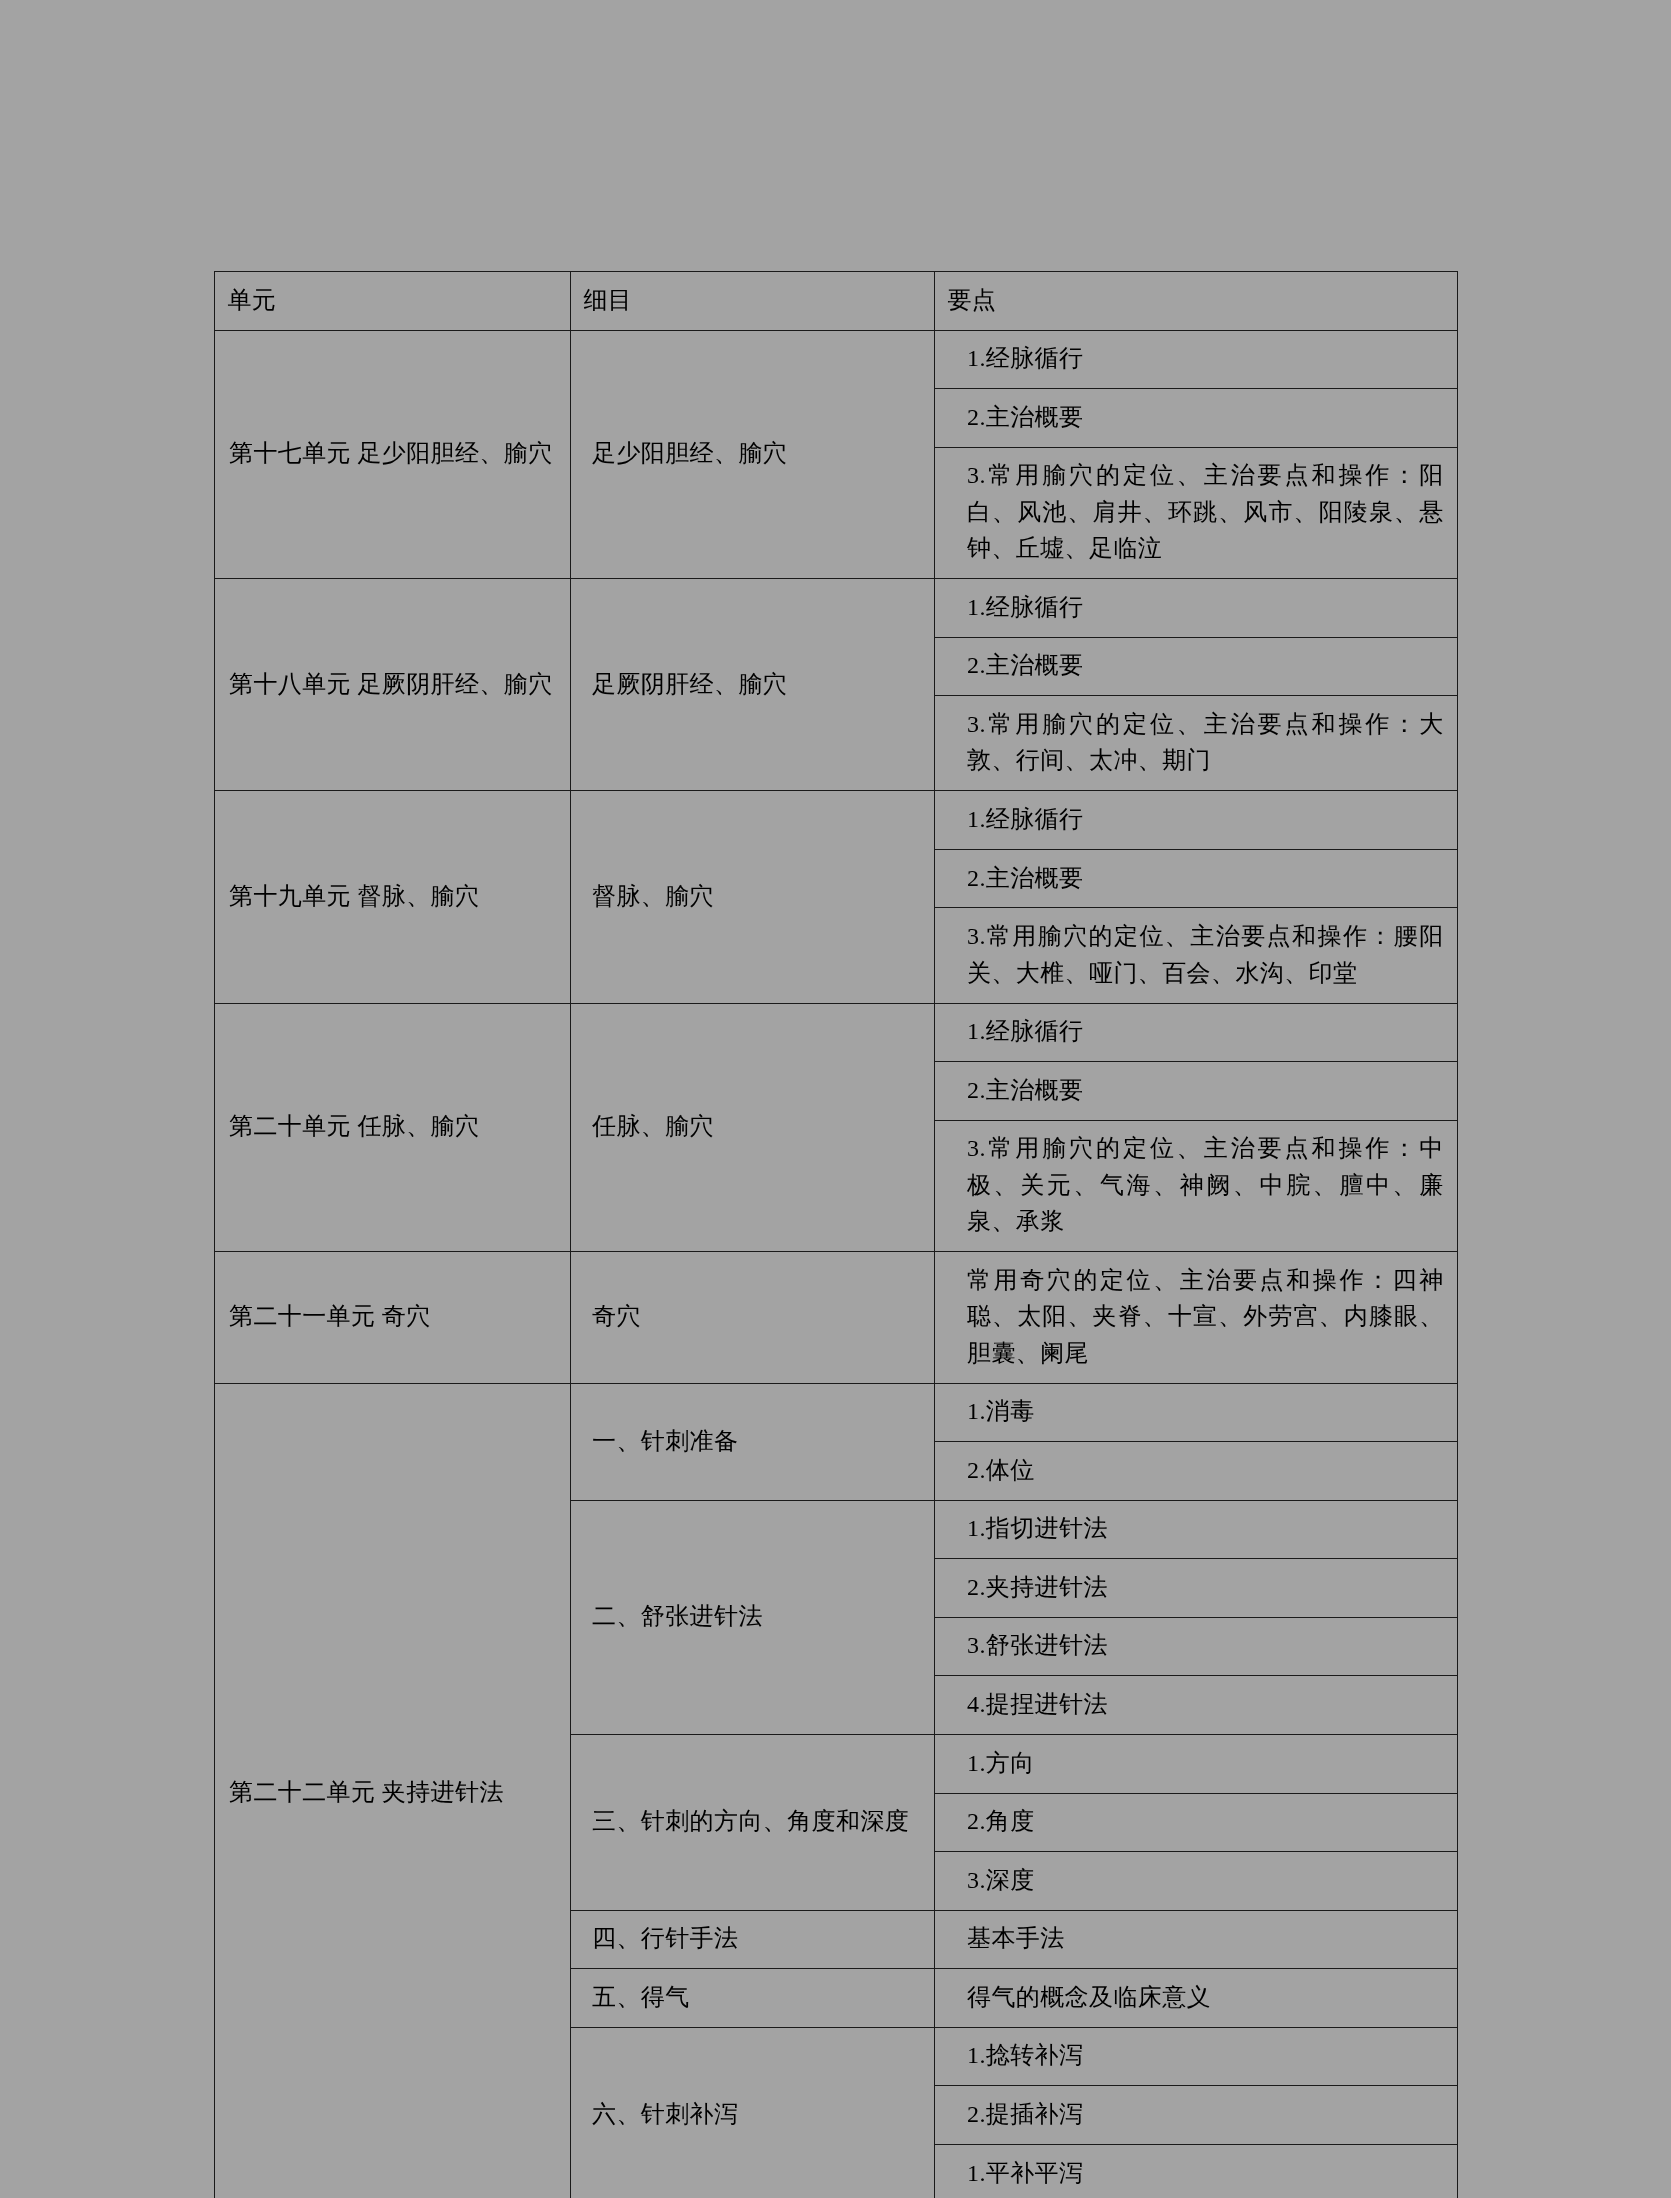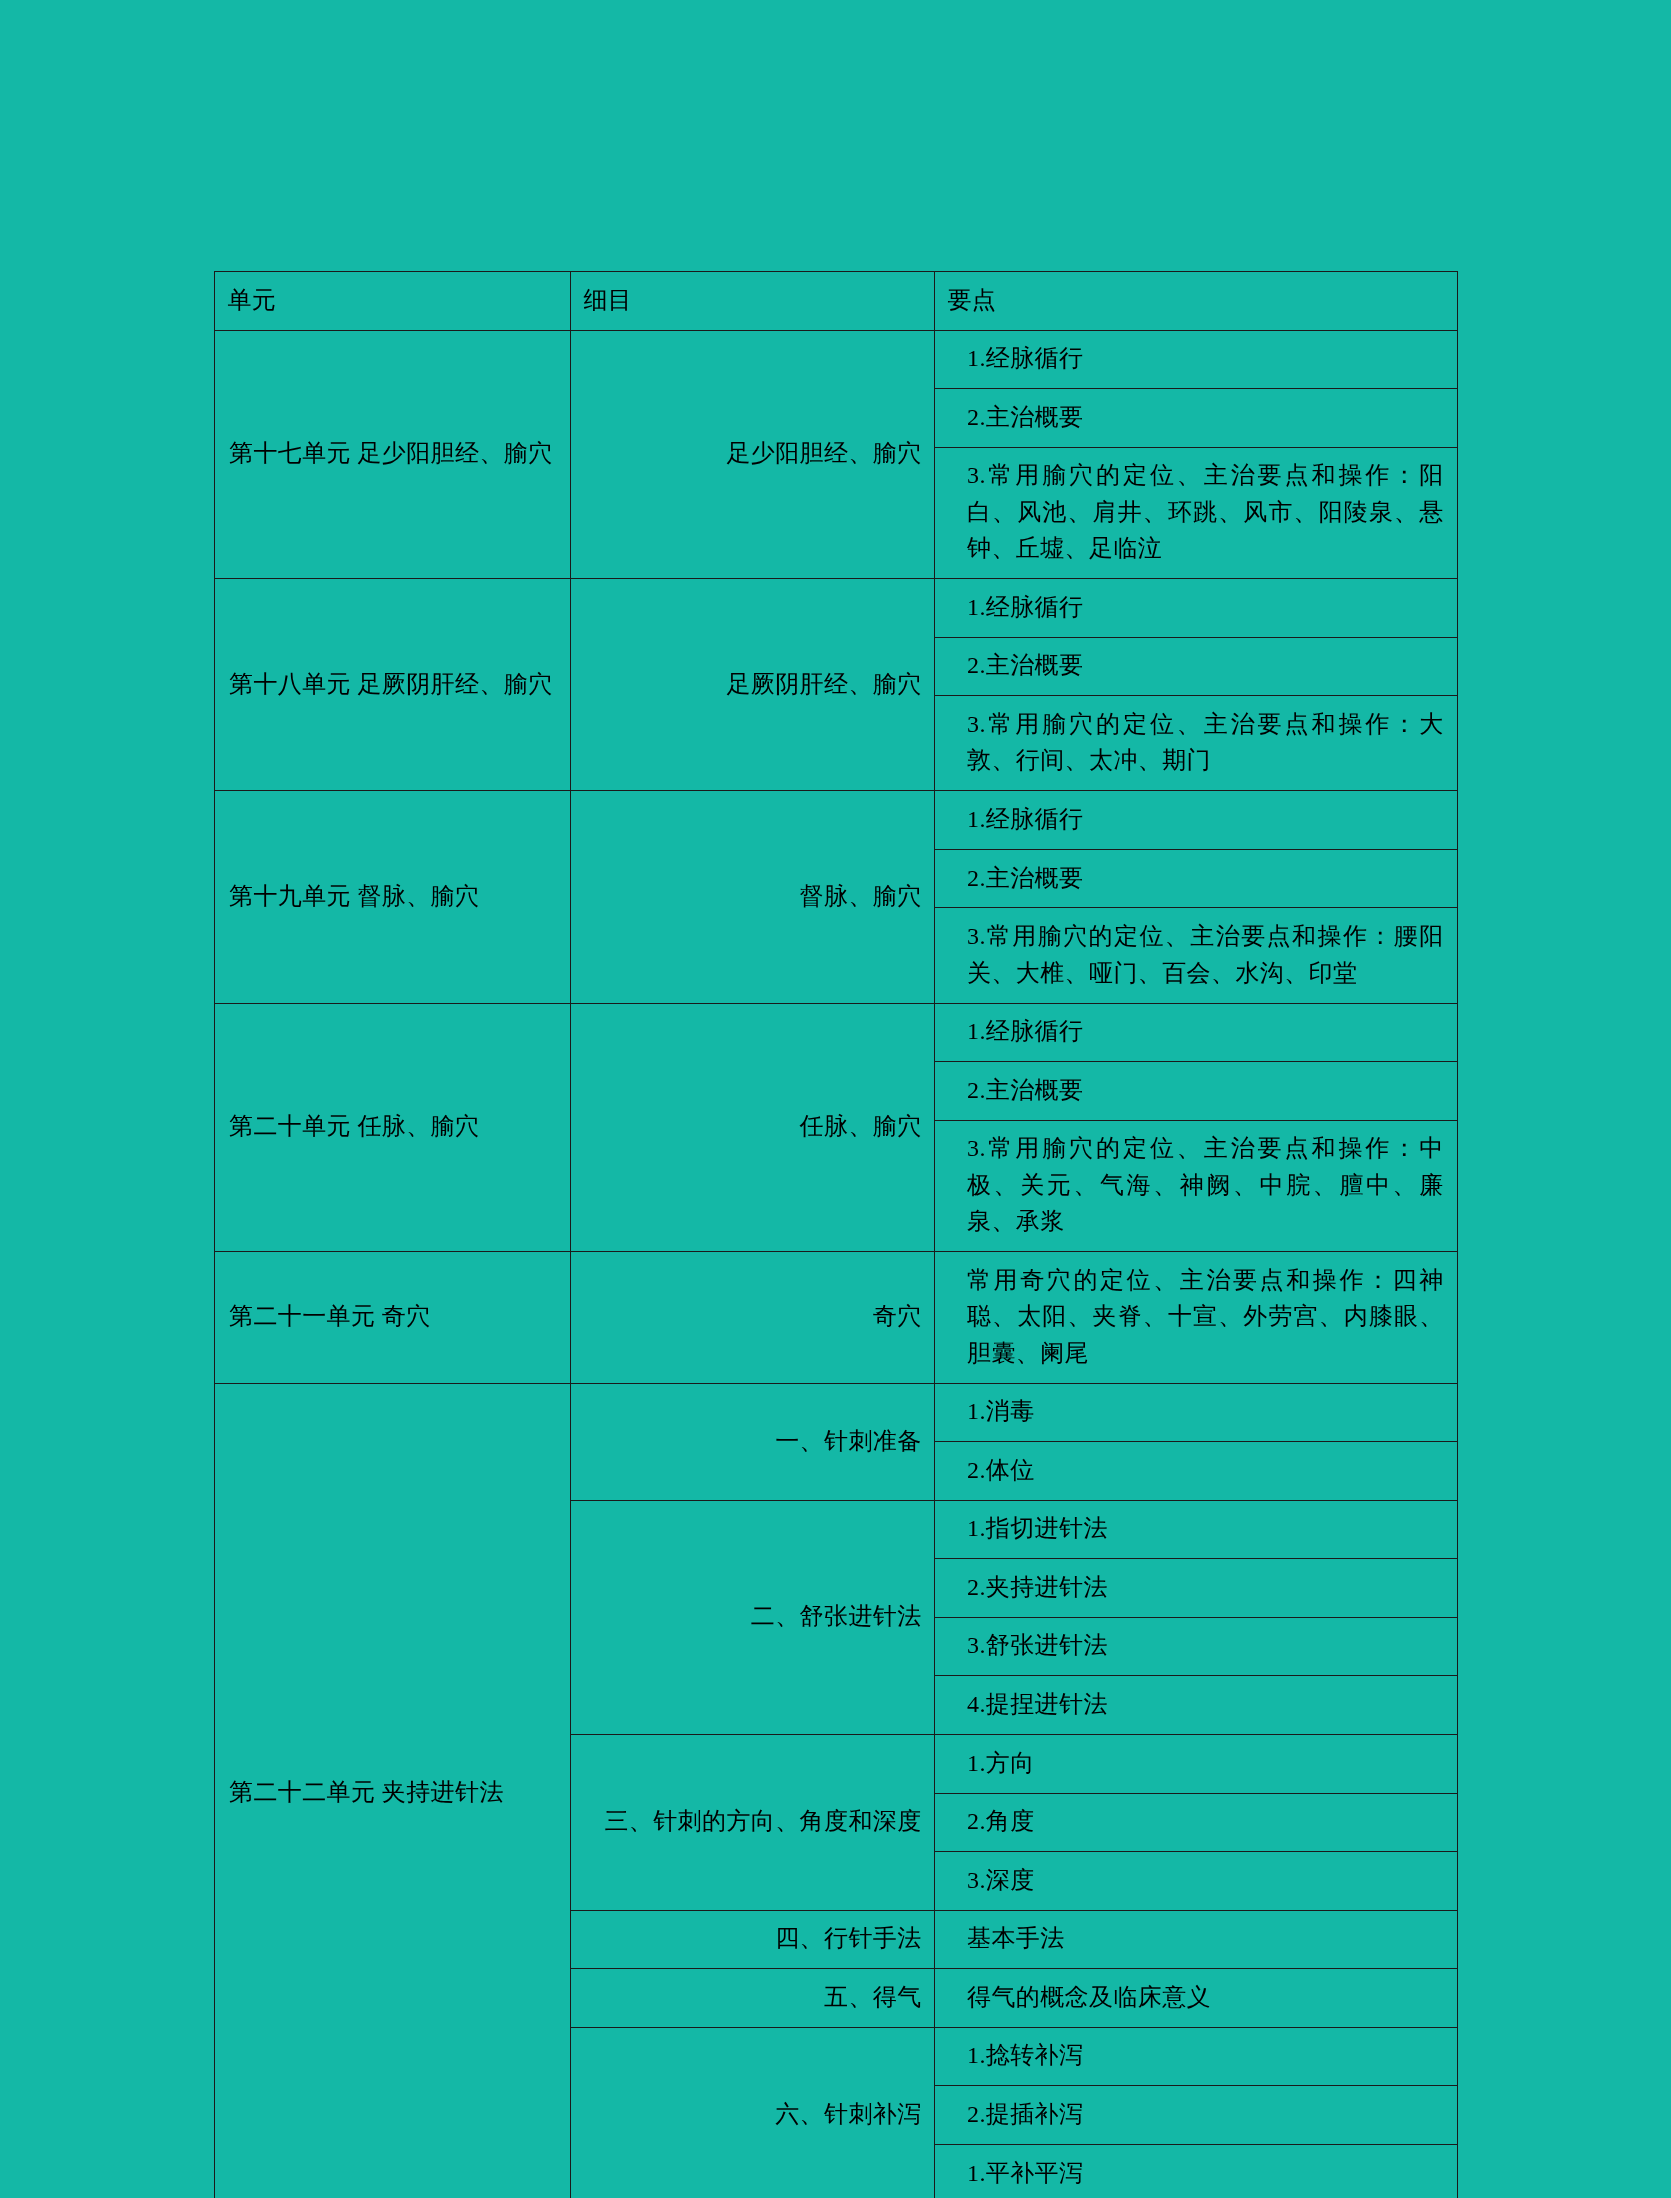--- a/index.html
+++ b/index.html
@@ -13,21 +13,21 @@
     font-family: "Liberation Serif", "DejaVu Serif", serif;
     color: #000000;
     position: relative;
     overflow: hidden;
   }
   .page {
     position: absolute;
     left: 0; top: 0;
     width: 1672px;
     height: 2199px;
-    background: #14b8a6;
+    background: #a3a3a3;
   }
   .syllabus-table {
     position: absolute;
     left: 214px;
     top: 271px;
     width: 1243px;
     border-collapse: collapse;
     table-layout: fixed;
   }
   .syllabus-table td, .syllabus-table th {
@@ -49,21 +49,21 @@
     font-weight: bold;
     padding-top: 15.3px;
     padding-bottom: 15.3px;
     letter-spacing: 1.9px;
   }
   td.unit-cell {
     text-align: left;
     padding-left: 14px;
   }
   td.detail-cell {
-    text-align: right;
+    text-align: left;
     padding-left: 21px;
   }
   td.point-cell {
     text-align: left;
     padding-left: 32px;
     text-align: justify;
     text-justify: inter-ideograph;
   }
   td.point-cell.wrap-3 {
     padding-right: 13.4px;

